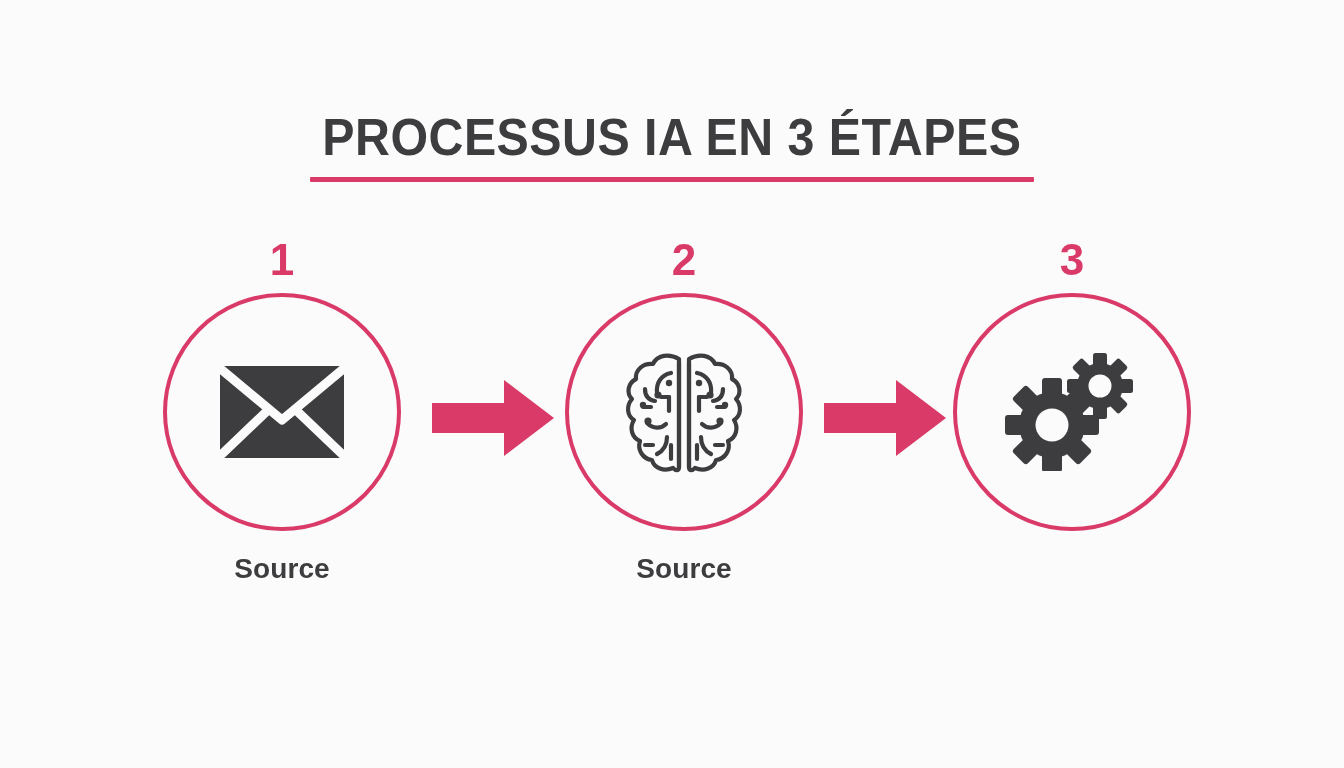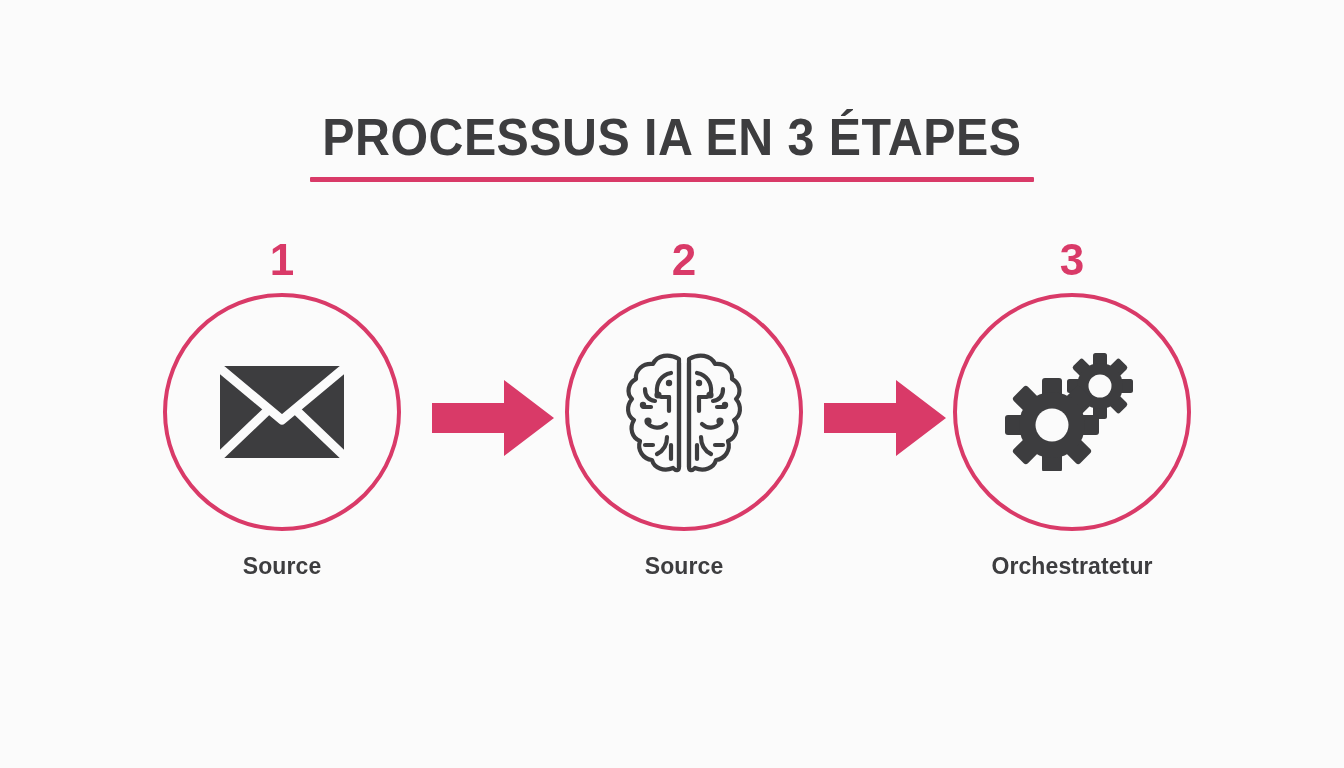--- a/index.html
+++ b/index.html
@@ -95,21 +95,21 @@
     justify-content: center;
   }
 
   .icon-wrap {
     display: block;
     line-height: 0;
   }
 
   .step-label {
     margin-top: 22px;
-    font-size: 23px;
+    font-size: 28px;
     font-weight: bold;
     color: #3d3d3f;
     letter-spacing: 0.1px;
   }
 
   
   .arrow {
     position: absolute;
     top: 376px;
     width: 122px;
@@ -254,21 +254,20 @@
                   <rect x="-10" y="-47" width="20" height="20" rx="3" transform="rotate(315)"></rect>
                 </g>
                 <circle cx="0" cy="0" r="33"></circle>
               </g>
               <circle cx="0" cy="0" r="16.5" fill="#fbfbfb"></circle>
             </g>
           </svg>
         </span>
       </div>
 
-      <div class="step-label">Orchestratetur</div>
     </div>
 
   </div>
 
   <div class="arrow arrow-1">
     <svg width="122" height="84" viewBox="0 0 122 84" xmlns="http://www.w3.org/2000/svg">
       <path d="M0 27 L72 27 L72 4 L122 42 L72 80 L72 57 L0 57 Z" fill="#d93a68"></path>
     </svg>
   </div>
 

